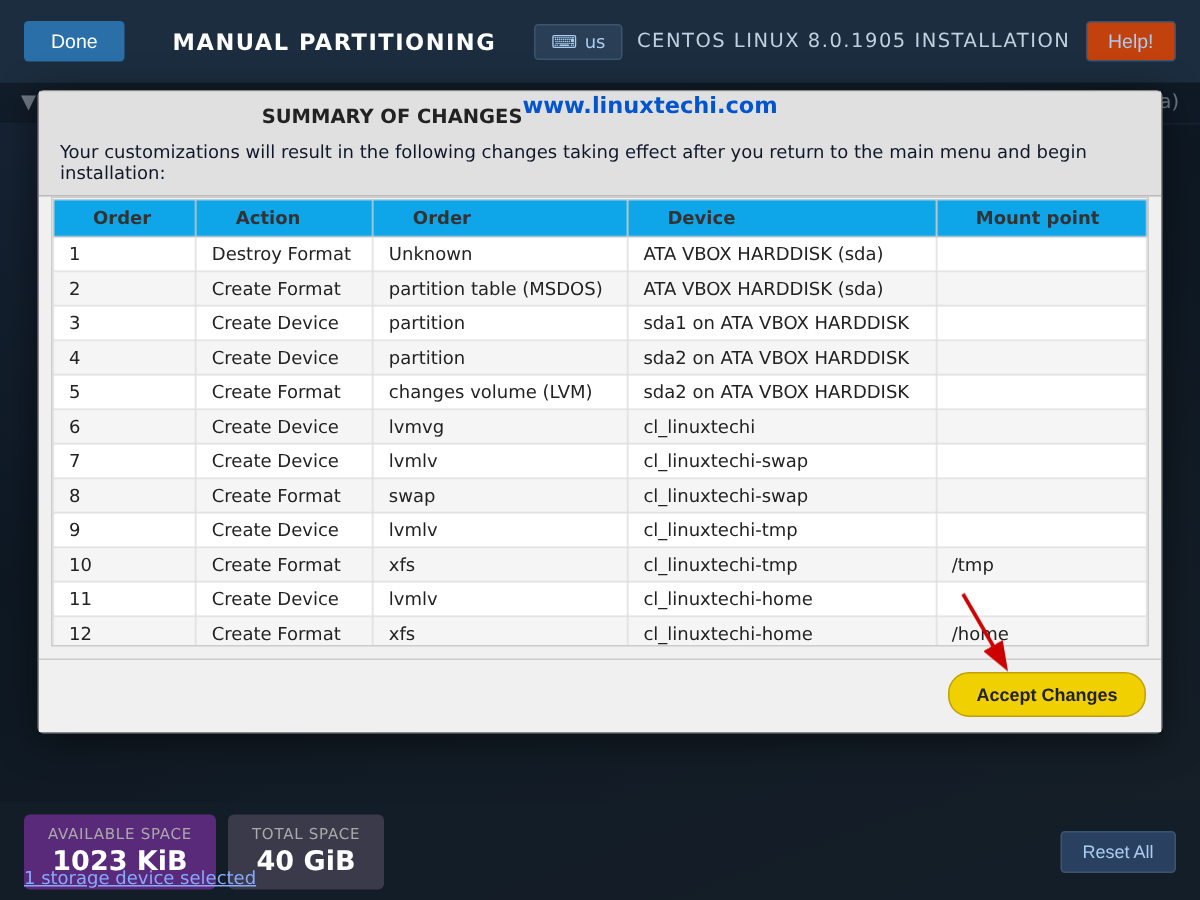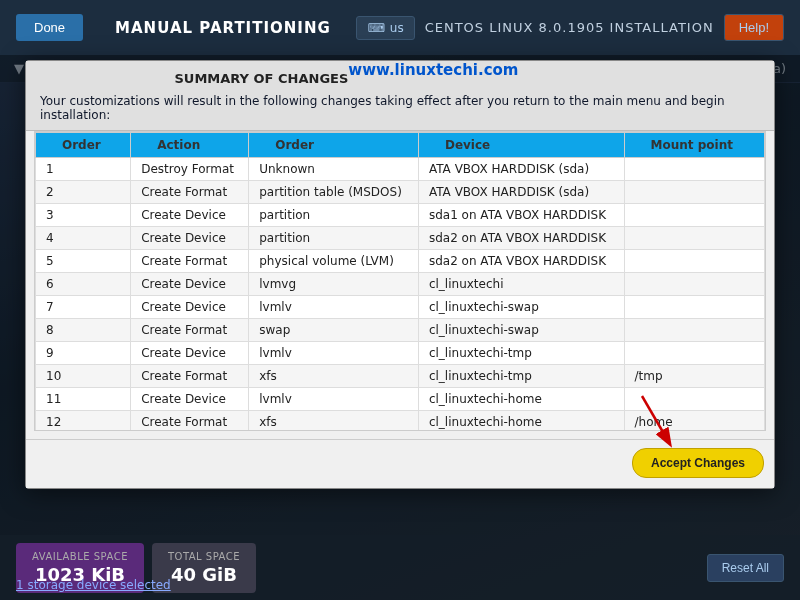--- a/index.html
+++ b/index.html
@@ -347,21 +347,21 @@
               <tr>
                 <td>4</td>
                 <td class="action-create">Create Device</td>
                 <td>partition</td>
                 <td>sda2 on ATA VBOX HARDDISK</td>
                 <td></td>
               </tr>
               <tr>
                 <td>5</td>
                 <td class="action-create">Create Format</td>
-                <td>physical volume (LVM)</td>
+                <td>changes volume (LVM)</td>
                 <td>sda2 on ATA VBOX HARDDISK</td>
                 <td></td>
               </tr>
               <tr>
                 <td>6</td>
                 <td class="action-create">Create Device</td>
                 <td>lvmvg</td>
                 <td>cl_linuxtechi</td>
                 <td></td>
               </tr>

